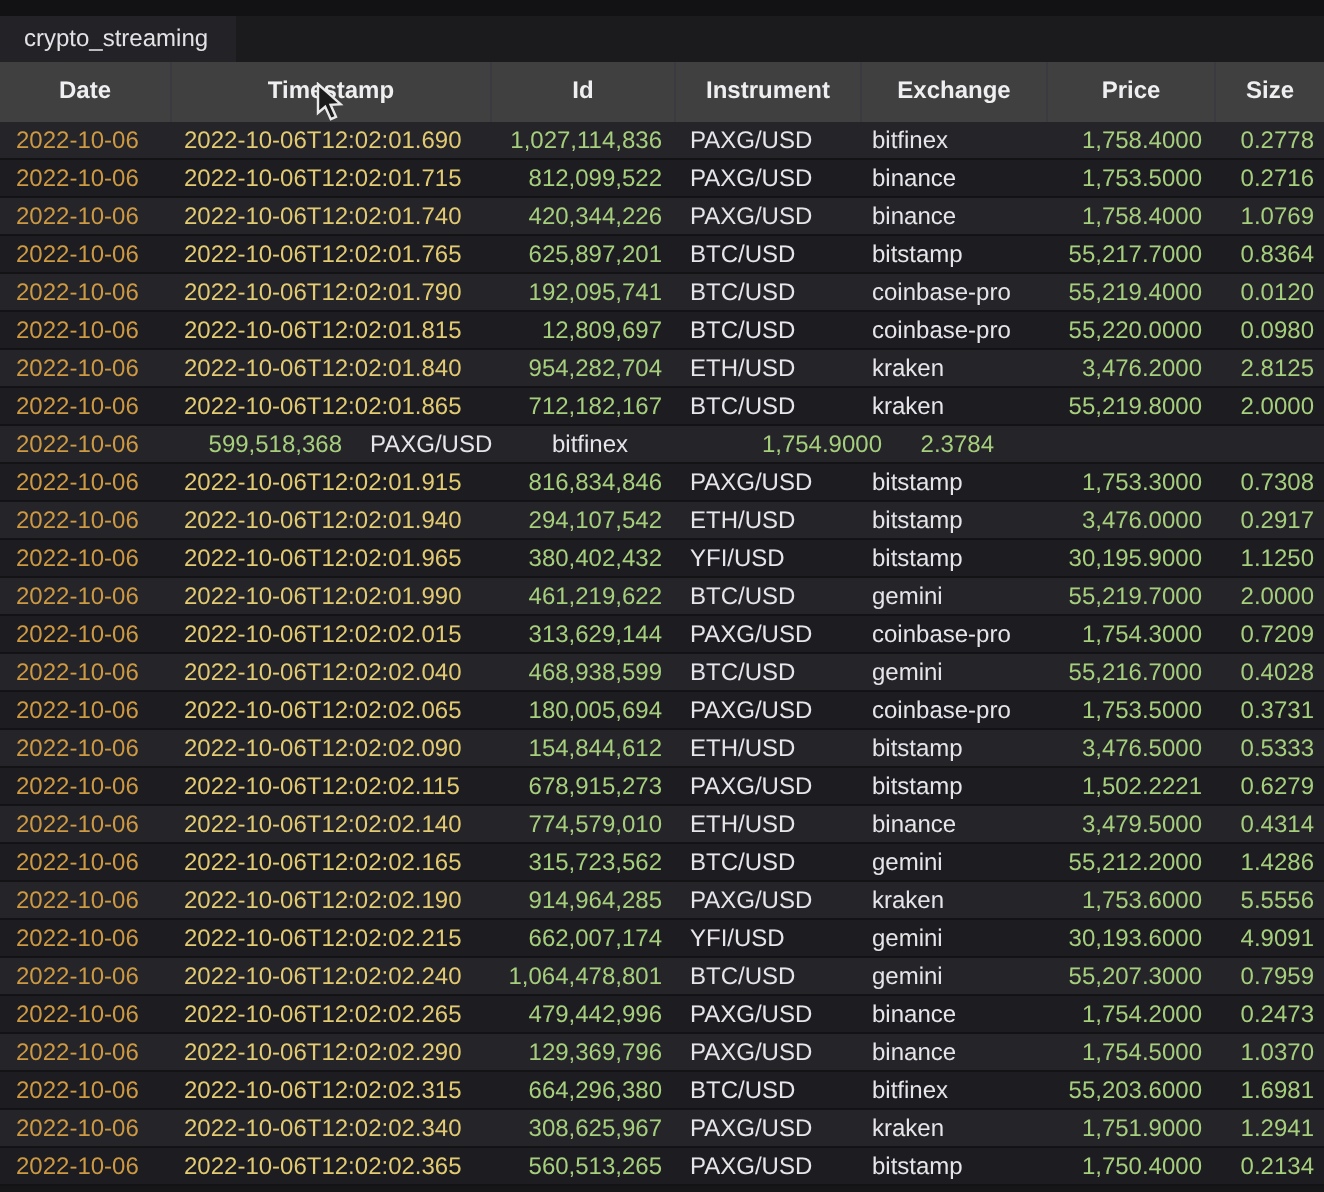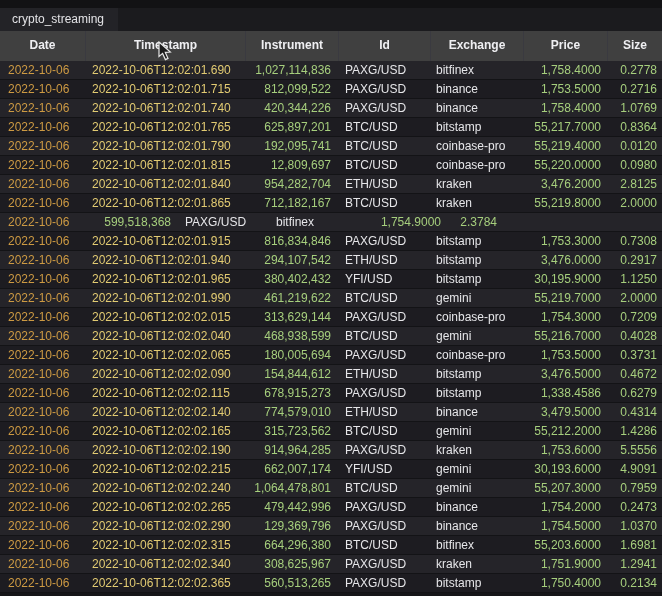--- a/index.html
+++ b/index.html
@@ -55,22 +55,22 @@
 <div class="app">
 
   <div class="tabbar">
     <div class="tabbar-fill"></div>
     <div class="tab">crypto_streaming</div>
   </div>
 
   <div class="header-row">
       <div class="hcell" style="width: 85px;">Date</div>
       <div class="hcell" style="width: 160px;">Timestamp</div>
+      <div class="hcell" style="width: 92px;">Id</div>
       <div class="hcell" style="width: 93px;">Instrument</div>
-      <div class="hcell" style="width: 92px;">Id</div>
       <div class="hcell" style="width: 93px;">Exchange</div>
       <div class="hcell" style="width: 84px;">Price</div>
       <div class="hcell" style="width: 55px;">Size</div>
     </div>
 
   <div class="table-body">
       <div class="row">
         <div class="cell col-date" style="width: 85px;">2022-10-06</div>
         <div class="cell col-timestamp" style="width: 160px;">2022-10-06T12:02:01.690</div>
         <div class="cell col-id" style="width: 92px;">1,027,114,836</div>
@@ -213,29 +213,29 @@
         <div class="cell col-price" style="width: 84px;">1,753.5000</div>
         <div class="cell col-size" style="width: 55px;">0.3731</div>
       </div>
       <div class="row">
         <div class="cell col-date" style="width: 85px;">2022-10-06</div>
         <div class="cell col-timestamp" style="width: 160px;">2022-10-06T12:02:02.090</div>
         <div class="cell col-id" style="width: 92px;">154,844,612</div>
         <div class="cell col-instrument" style="width: 93px;">ETH/USD</div>
         <div class="cell col-exchange" style="width: 93px;">bitstamp</div>
         <div class="cell col-price" style="width: 84px;">3,476.5000</div>
-        <div class="cell col-size" style="width: 55px;">0.4672</div>
+        <div class="cell col-size" style="width: 55px;">0.5333</div>
       </div>
       <div class="row">
         <div class="cell col-date" style="width: 85px;">2022-10-06</div>
         <div class="cell col-timestamp" style="width: 160px;">2022-10-06T12:02:02.115</div>
         <div class="cell col-id" style="width: 92px;">678,915,273</div>
         <div class="cell col-instrument" style="width: 93px;">PAXG/USD</div>
         <div class="cell col-exchange" style="width: 93px;">bitstamp</div>
-        <div class="cell col-price" style="width: 84px;">1,338.4586</div>
+        <div class="cell col-price" style="width: 84px;">1,502.2221</div>
         <div class="cell col-size" style="width: 55px;">0.6279</div>
       </div>
       <div class="row">
         <div class="cell col-date" style="width: 85px;">2022-10-06</div>
         <div class="cell col-timestamp" style="width: 160px;">2022-10-06T12:02:02.140</div>
         <div class="cell col-id" style="width: 92px;">774,579,010</div>
         <div class="cell col-instrument" style="width: 93px;">ETH/USD</div>
         <div class="cell col-exchange" style="width: 93px;">binance</div>
         <div class="cell col-price" style="width: 84px;">3,479.5000</div>
         <div class="cell col-size" style="width: 55px;">0.4314</div>

